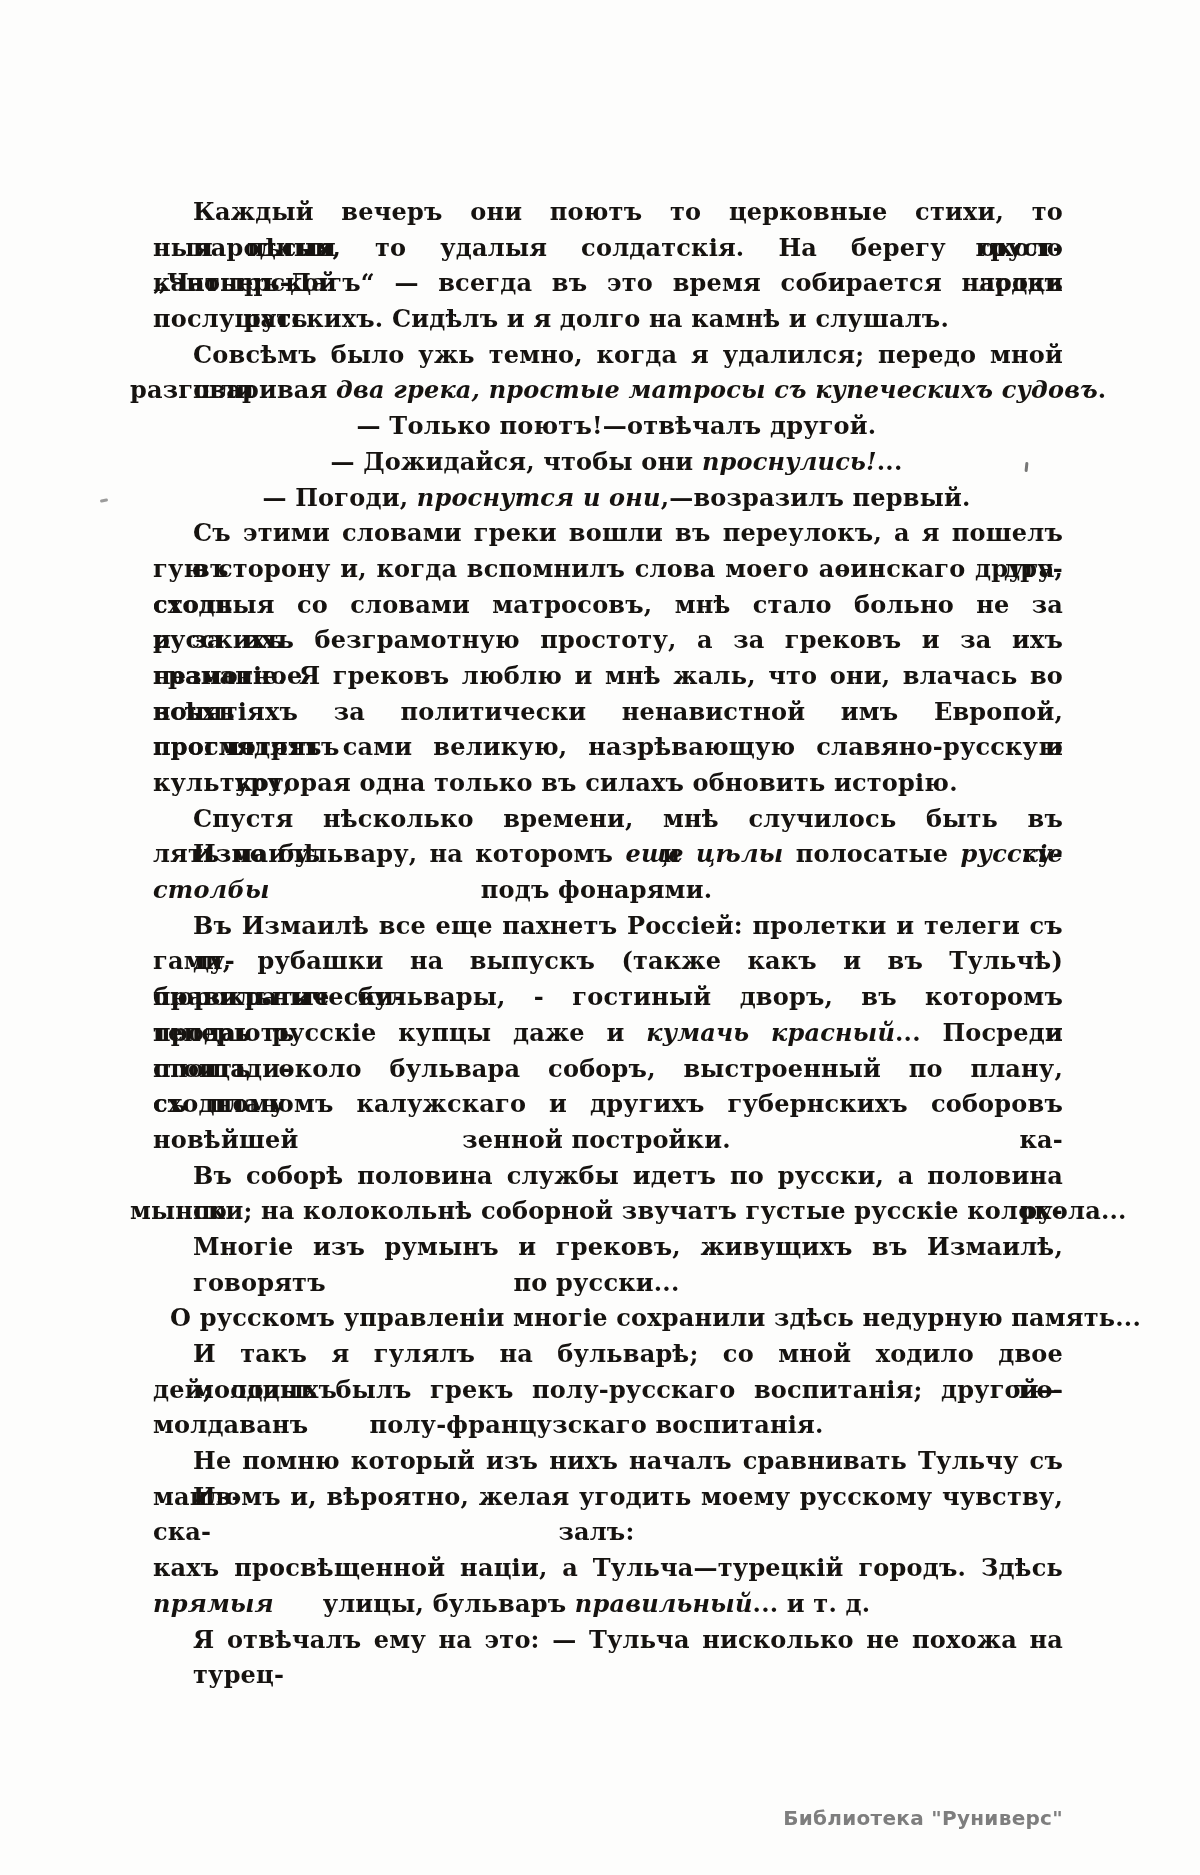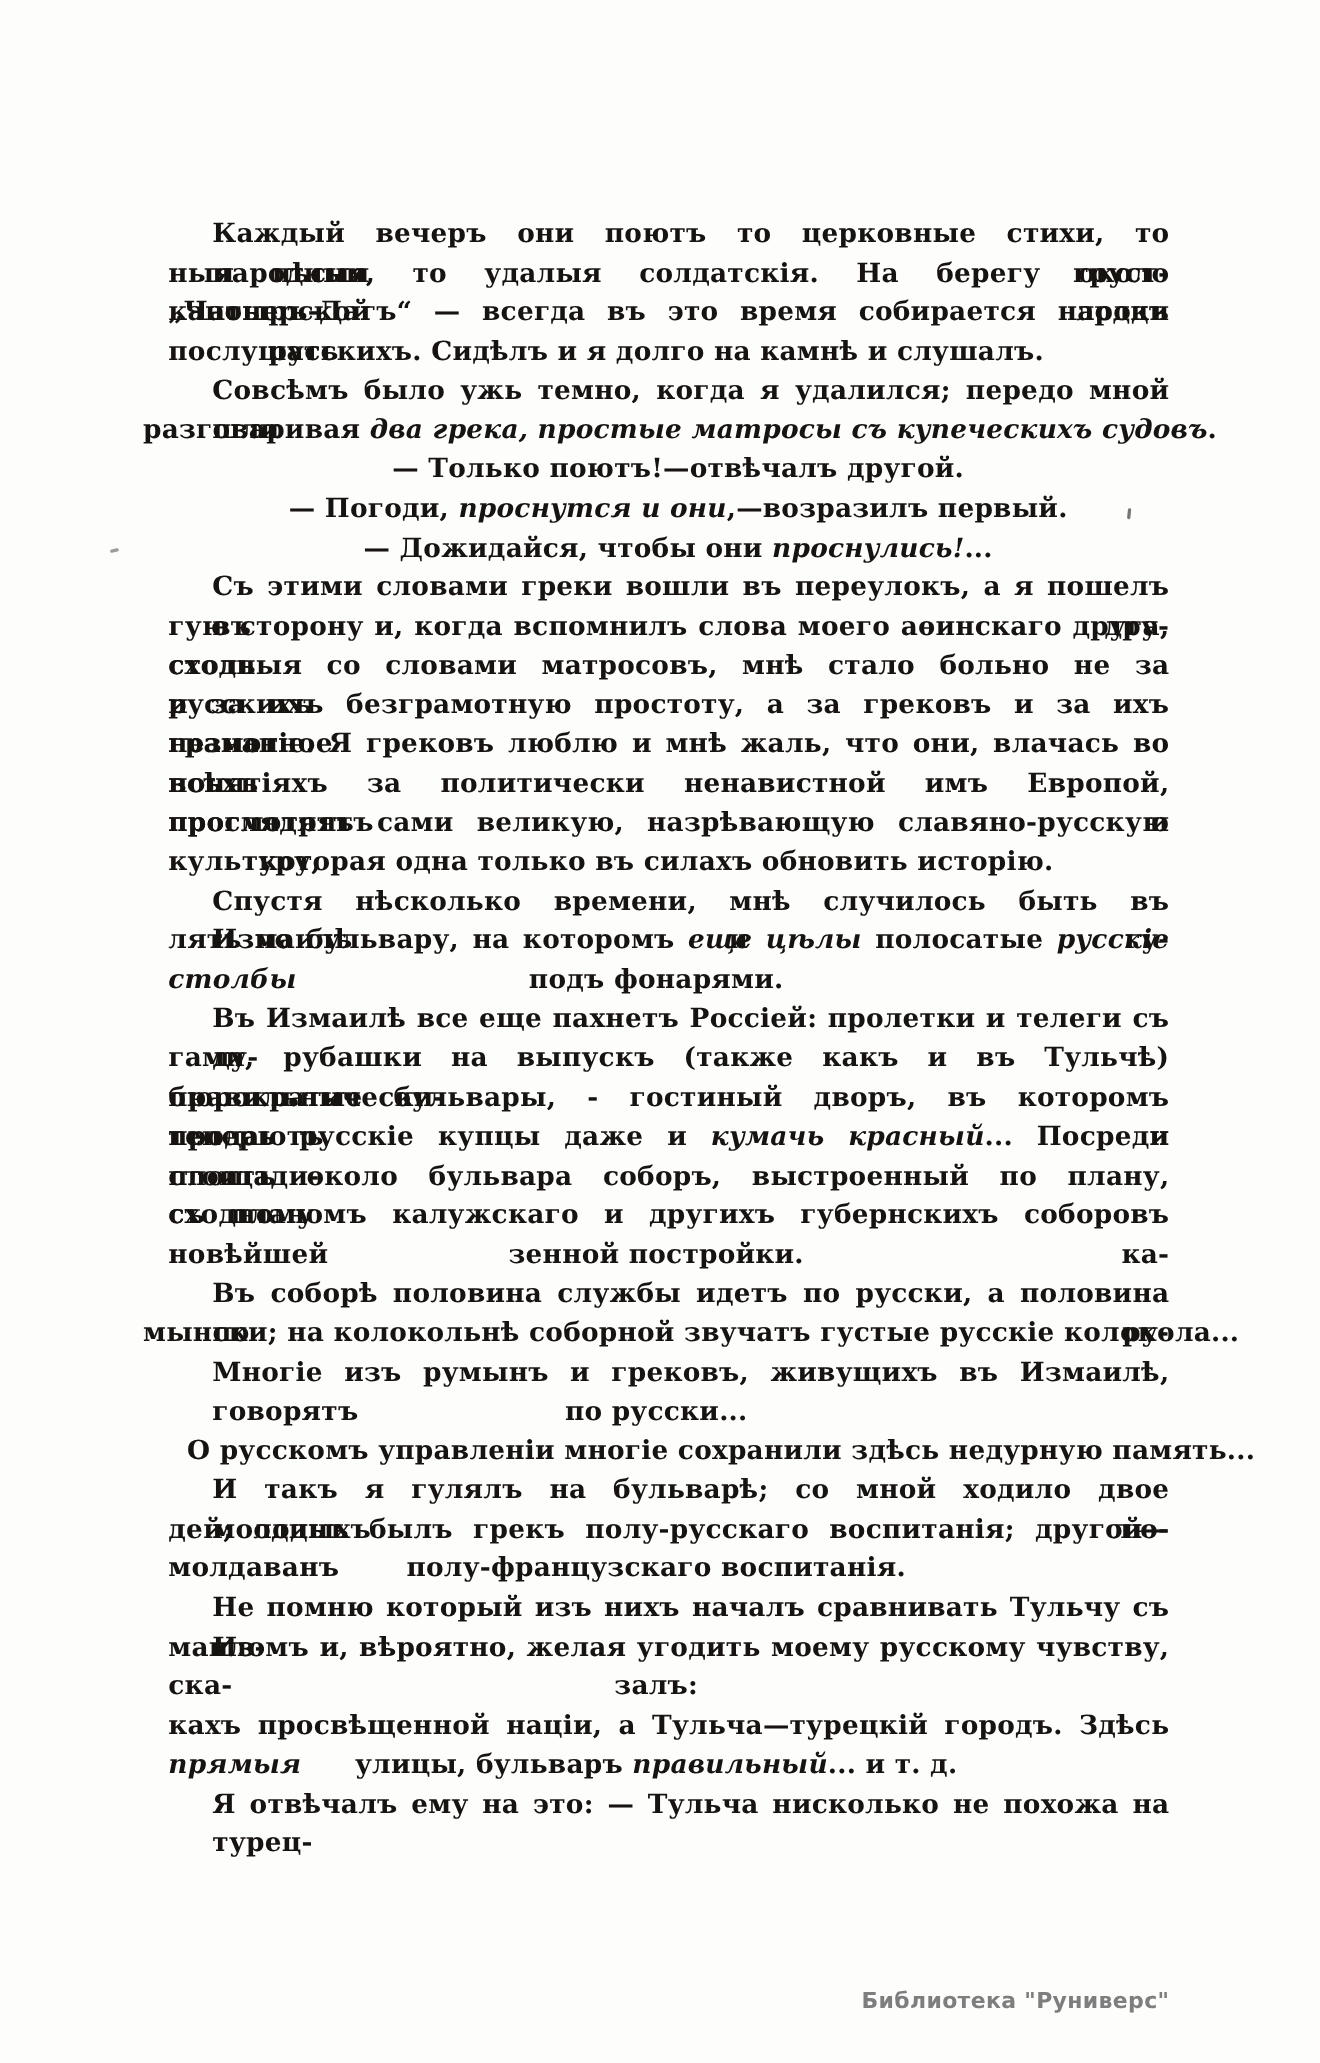--- a/index.html
+++ b/index.html
@@ -84,22 +84,22 @@
 <div class="page">
 
   <div class="text-block">
       <div class="line indent just"><span>Каждый вечеръ они поютъ то церковные стихи, то народныя груст-</span></div>
       <div class="line just"><span>ныя пѣсни, то удалыя солдатскія. На берегу около канонерской лодки</span></div>
       <div class="line just"><span>„Чатыръ-Дагъ“ — всегда въ это время собирается народъ послушать</span></div>
       <div class="line"><span>русскихъ. Сидѣлъ и я долго на камнѣ и слушалъ.</span></div>
       <div class="line indent just"><span>Совсѣмъ было ужь темно, когда я удалился; передо мной шли</span></div>
       <div class="line"><span>разговаривая </span><em>два грека, простые матросы съ купеческихъ судовъ</em><span>.</span></div>
       <div class="line indent"><span>— Только поютъ!—отвѣчалъ другой.</span></div>
+      <div class="line indent"><span>— Дожидайся, чтобы они </span><em>проснулись!</em><span>...</span></div>
       <div class="line indent"><span>— Погоди, </span><em>проснутся и они</em><span>,—возразилъ первый.</span></div>
-      <div class="line indent"><span>— Дожидайся, чтобы они </span><em>проснулись!</em><span>...</span></div>
       <div class="line indent just"><span>Съ этими словами греки вошли въ переулокъ, а я пошелъ въ дру-</span></div>
       <div class="line just"><span>гую сторону и, когда вспомнилъ слова моего аѳинскаго друга, столь</span></div>
       <div class="line just"><span>сходныя со словами матросовъ, мнѣ стало больно не за русскихъ</span></div>
       <div class="line just"><span>и за ихъ безграмотную простоту, а за грековъ и за ихъ грамотное</span></div>
       <div class="line just"><span>незнаніе. Я грековъ люблю и мнѣ жаль, что они, влачась во всѣхъ</span></div>
       <div class="line just"><span>понятіяхъ за политически ненавистной имъ Европой, просмотрятъ и</span></div>
       <div class="line just"><span>проглядятъ сами великую, назрѣвающую славяно-русскую культуру,</span></div>
       <div class="line"><span>которая одна только въ силахъ обновить исторію.</span></div>
       <div class="line indent just"><span>Спустя нѣсколько времени, мнѣ случилось быть въ Измаилѣ и гу-</span></div>
       <div class="line just"><span>лять по бульвару, на которомъ </span><em>еще цѣлы</em><span> полосатые </span><em>русскіе столбы</em></div>

